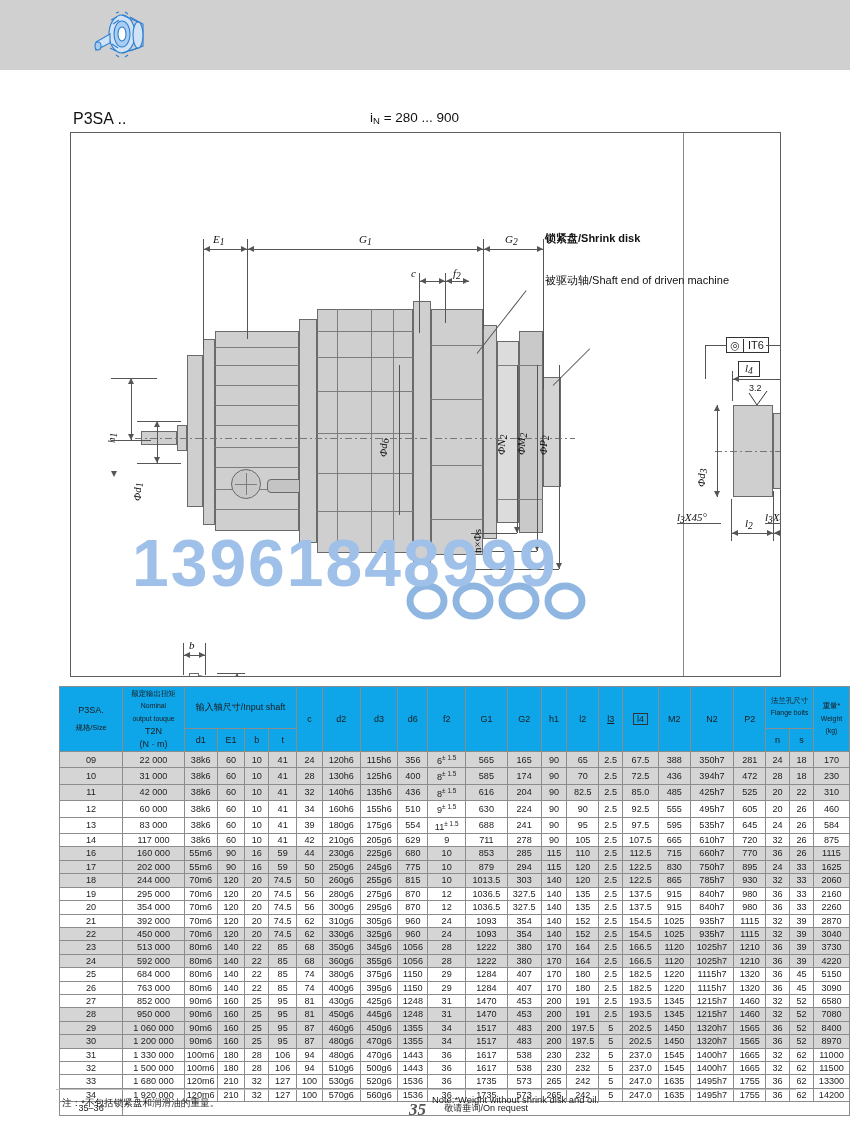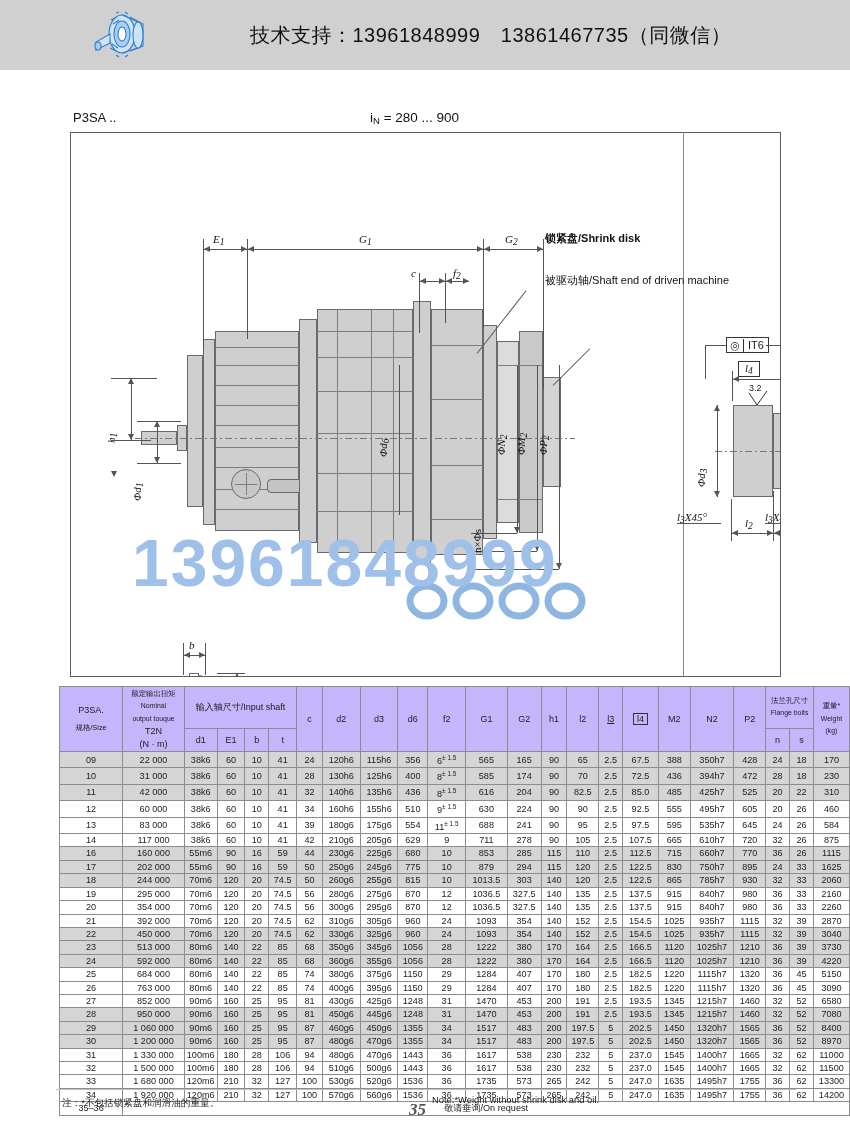--- a/index.html
+++ b/index.html
@@ -26,21 +26,21 @@
   }
   
   #drawing-area {
     position: absolute; left: 70px; top: 132px; width: 711px; height: 545px;
     border: 1px solid #5d5d5d;
     background: #fff;
     overflow: hidden;
   }
   #model-code {
     position: absolute; left: 73px; top: 110px;
-    font-size: 13px; color: #111;
+    font-size: 16px; color: #111;
   }
   #ratio-code {
     position: absolute; left: 370px; top: 110px;
     font-size: 13.5px; color: #111;
   }
   .sub { font-size: 9.5px; vertical-align: -2px; }
   
   .dimline { position: absolute; background: #555; }
   .dimline.h { height: 1px; }
   .dimline.v { width: 1px; }
@@ -102,21 +102,21 @@
     color: #1c1c1c;
   }
   #spec-table th, #spec-table td {
     border: 1px solid #8c8c8c;
     text-align: center;
     padding: 0;
     line-height: 12.4px;
     white-space: nowrap;
   }
   #spec-table thead th {
-    background: #c4b5fd;
+    background: #0ea5e9;
     font-weight: normal;
     font-size: 9px;
     padding: 1px 2px;
   }
   #spec-table tbody td { padding: 0 2px; height: 12.4px; }
   tbody tr.shade td { background: #d5d5d5; }
   tbody tr.plain td { background: #ffffff; }
   tr.grp-start td { border-top: 1px solid #6a6a6a; }
   .supz { font-size: 6.4px; vertical-align: 4px; }
   .hdr-cn { font-size: 7.4px; }
@@ -150,21 +150,20 @@
       <ellipse cx="36" cy="26" rx="4" ry="7" fill="#ffffff"></ellipse>
       <path d="M36 7 L52 14 L52 40 L36 45"></path>
       <path d="M44 9 L57 16 L57 38 L44 43"></path>
       <ellipse cx="52" cy="27" rx="5" ry="13" fill="#cfe2f6"></ellipse>
       <path d="M24 26 L10 34 L10 42 L24 35 Z" fill="#cfe2f6"></path>
       <ellipse cx="12" cy="38" rx="3" ry="4" fill="#a9cdf0"></ellipse>
       <path d="M25 12 L31 9 M27 16 L33 12 M24 40 L30 43 M26 36 L32 40"></path>
       <path d="M30 5 L33 4 M39 4 L42 6 M30 47 L33 49 M39 49 L42 47"></path>
     </g>
   </svg>
-  <div id="support-text">技术支持：13961848999　13861467735（同微信）</div>
 </div>
 
 <div id="model-code">P3SA ..</div>
 <div id="ratio-code">
   <span>i</span><span class="sub">N</span>
   <span>= 280 ... 900</span>
 </div>
 
 <div id="drawing-area">
 
@@ -428,21 +427,21 @@
         <td>356</td>
         <td>6<span class="supz">± 1.5</span></td>
         <td>565</td>
         <td>165</td>
         <td>90</td>
         <td>65</td>
         <td>2.5</td>
         <td>67.5</td>
         <td>388</td>
         <td>350h7</td>
-        <td>428</td>
+        <td>281</td>
         <td>24</td>
         <td>18</td>
         <td>170</td>
       </tr>
       <tr class="shade">
         <td>10</td>
         <td>31 000</td>
         <td>38k6</td>
         <td>60</td>
         <td>10</td>

